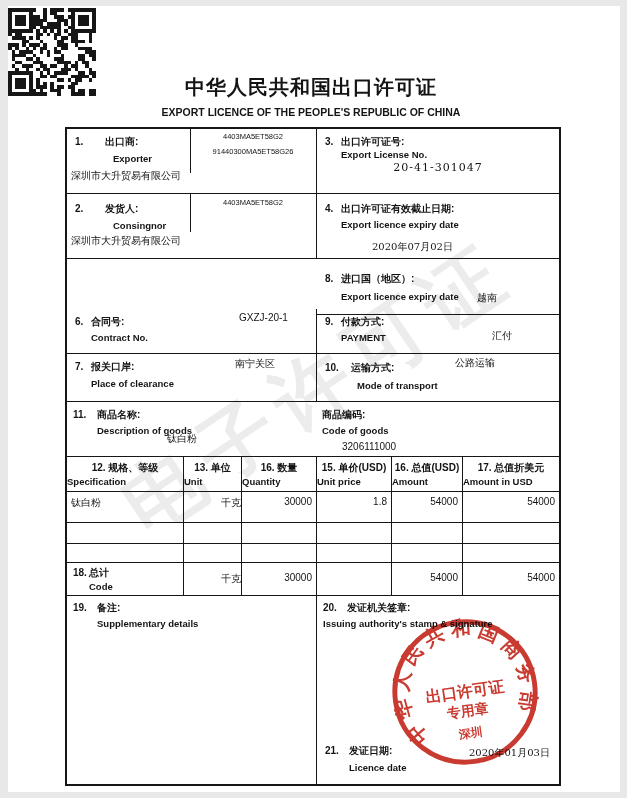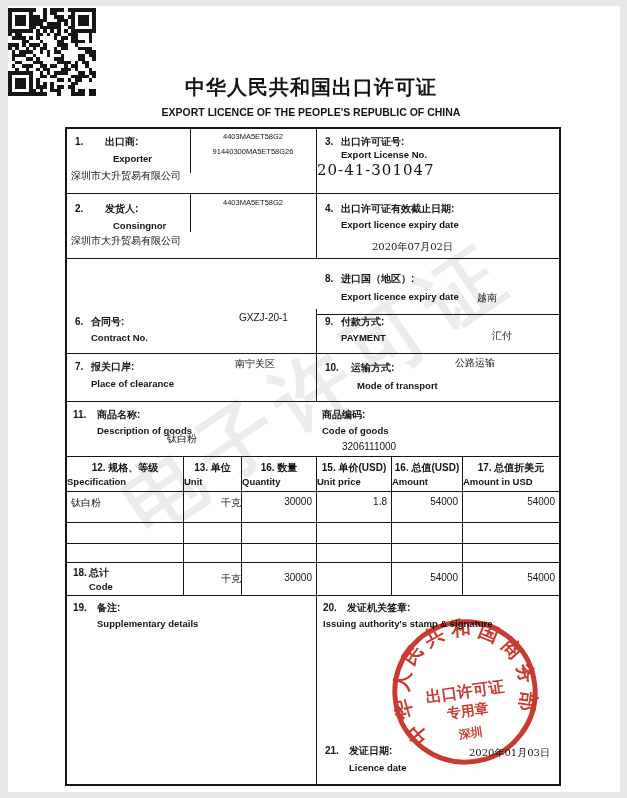--- a/index.html
+++ b/index.html
@@ -16,21 +16,21 @@
             font-size:10.5px;font-weight:700;white-space:nowrap;}
   .tbl{position:absolute;left:57px;top:121px;width:492px;height:655px;border:2px solid #161616;background:transparent;}
   .cell{position:absolute;box-sizing:border-box;}
   .bR{border-right:1px solid #161616;} .bB{border-bottom:1px solid #161616;}
   .lbl{position:absolute;font-weight:700;font-size:10px;white-space:nowrap;}
   .no{display:inline-block;min-width:16px;}
   .en{position:absolute;font-weight:700;font-size:9.5px;white-space:nowrap;}
   .val{position:absolute;font-family:"DejaVu Serif","Liberation Serif",serif;font-size:10px;white-space:nowrap;}
   .code{position:absolute;font-size:7.5px;text-align:center;white-space:nowrap;}
   .vline{position:absolute;width:1px;background:#161616;}
-  .licno{position:absolute;left:0;width:100%;text-align:left;top:32px;font-size:15px;
+  .licno{position:absolute;left:0;width:100%;text-align:center;top:32px;font-size:11px;
          font-family:"DejaVu Serif","Liberation Serif",serif;letter-spacing:1px;}
   .hdr .l1{position:absolute;left:0;width:100%;top:4px;text-align:center;font-weight:700;font-size:10px;white-space:nowrap;}
   .hdr .l2{position:absolute;left:0;width:100%;top:19px;text-align:left;font-weight:700;font-size:9.5px;white-space:nowrap;}
   .numv{position:absolute;right:4px;font-size:10px;}
   .ctr{position:absolute;left:0;width:100%;text-align:right;font-family:"DejaVu Serif","Liberation Serif",serif;font-size:10px;}
   .wm{position:absolute;left:70px;top:330px;width:480px;text-align:center;font-size:78px;font-weight:700;
       letter-spacing:12px;color:#000;opacity:0.07;transform:rotate(-34deg);pointer-events:none;white-space:nowrap;
       font-family:"DejaVu Serif","Liberation Serif",serif;}
   .stamp{position:absolute;left:378px;top:607px;width:158px;height:158px;mix-blend-mode:multiply;}
 </style>

